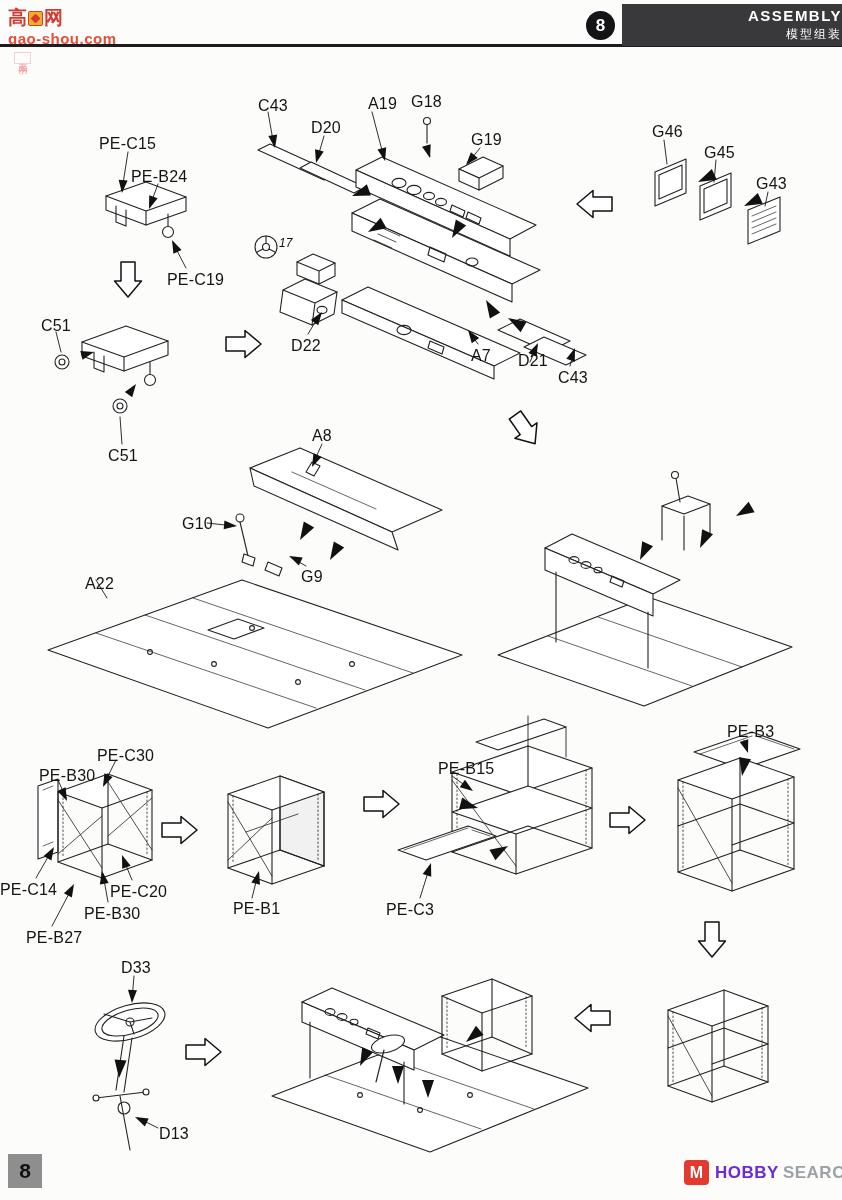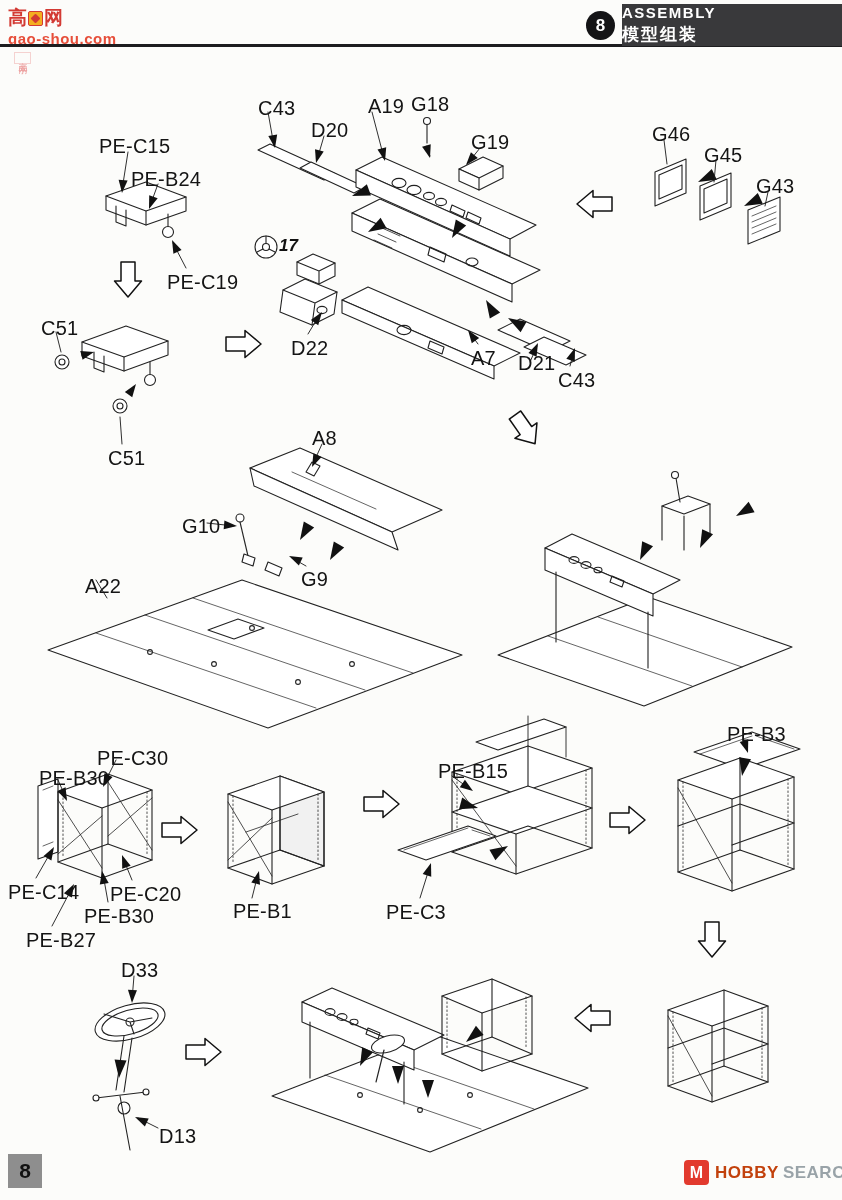--- a/index.html
+++ b/index.html
@@ -1,43 +1,43 @@
 <!DOCTYPE html>
 <html><head>
 <meta charset="utf-8">
 <style>
   *{box-sizing:border-box}
   body{margin:0;background:#e9e9e9}
   .page{position:relative;width:842px;height:1200px;margin:0 auto;background:#fcfcfa;
         font-family:"Liberation Sans",sans-serif;overflow:hidden}
   svg.diagram{position:absolute;left:0;top:0}
-  .plbl{position:absolute;font-size:20px;font-weight:500;color:#141414;letter-spacing:.2px;white-space:nowrap}
+  .plbl{position:absolute;font-size:16px;font-weight:500;color:#141414;letter-spacing:.2px;white-space:nowrap}
   .header-box{position:absolute;left:622px;top:4px;width:220px;height:42px;background:#39393b;color:#fff;
-              display:flex;flex-direction:column;align-items:flex-start;justify-content:center;gap:2px}
+              display:flex;flex-direction:column;align-items:flex-end;justify-content:center;gap:2px}
   .header-title{font-size:15px;font-weight:700;letter-spacing:1.5px}
-  .header-subtitle{font-size:17px;font-weight:700;letter-spacing:2px}
+  .header-subtitle{font-size:12px;font-weight:400;letter-spacing:2px}
   .header-rule{position:absolute;left:0;top:44px;width:842px;height:2.5px;background:#1d1d1f}
   .step-badge{position:absolute;left:586px;top:11px;width:29px;height:29px;border-radius:50%;background:#141416;
               color:#fff;display:flex;align-items:center;justify-content:center;font-size:17px;font-weight:700}
   .watermark{position:absolute;left:8px;top:5px;opacity:.92}
   .wm-row{display:flex;align-items:center;gap:1px}
   .wm-char{color:#d02a24;font-size:19px;font-weight:700}
   .wm-emblem{width:15px;height:15px;background:#f4a80e;border:1.5px solid #d02a24;border-radius:2px;position:relative}
   .wm-emblem::after{content:"";position:absolute;inset:3px;background:#d02a24;border-radius:1px;transform:rotate(45deg)}
   .wm-url{font-size:15px;font-weight:700;color:#e5402a;letter-spacing:.5px;margin-top:-1px}
   .wm-seal{position:absolute;left:14px;top:52px;writing-mode:vertical-rl;font-size:9px;color:#d44;opacity:.5;
            border:1px solid rgba(221,68,68,.45);padding:2px 1px;letter-spacing:2px}
-  .callout-num{position:absolute;left:279px;top:236px;font-size:17px;font-weight:700;font-style:italic;color:#111}
+  .callout-num{position:absolute;left:279px;top:236px;font-size:12px;font-weight:400;font-style:italic;color:#111}
   .page-num-box{position:absolute;left:8px;top:1154px;width:34px;height:34px;background:#8e8e8e;
                 display:flex;align-items:center;justify-content:center;font-size:21px;font-weight:700;color:#111}
   .brand{position:absolute;left:684px;top:1160px;display:flex;align-items:center;gap:6px}
   .brand-icon{width:25px;height:25px;border-radius:4px;background:#e23a2e;color:#fff;display:flex;
               align-items:center;justify-content:center;font-weight:800;font-size:16px}
   .brand-text{font-size:17px;font-weight:700;letter-spacing:.5px}
-  .brand-w1{color:#c2410c}
+  .brand-w1{color:#6d28d9}
   .brand-w2{color:#99a3a8;margin-left:4px}
 </style>
 </head>
 <body>
 
 <div class="page">
 
   <div class="watermark">
     <div class="wm-row">
       <span class="wm-char">高</span>
@@ -347,21 +347,21 @@
   <span class="plbl" style="left:518px;top:352px">D21</span>
   <span class="plbl" style="left:558px;top:369px">C43</span>
   <span class="plbl" style="left:41px;top:317px">C51</span>
   <span class="plbl" style="left:108px;top:447px">C51</span>
   <span class="plbl" style="left:312px;top:427px">A8</span>
   <span class="plbl" style="left:182px;top:515px">G10</span>
   <span class="plbl" style="left:301px;top:568px">G9</span>
   <span class="plbl" style="left:85px;top:575px">A22</span>
   <span class="plbl" style="left:97px;top:747px">PE-C30</span>
   <span class="plbl" style="left:39px;top:767px">PE-B30</span>
-  <span class="plbl" style="left:8px;top:881px">PE-C14</span>
+  <span class="plbl" style="left:0;top:881px">PE-C14</span>
   <span class="plbl" style="left:110px;top:883px">PE-C20</span>
   <span class="plbl" style="left:84px;top:905px">PE-B30</span>
   <span class="plbl" style="left:26px;top:929px">PE-B27</span>
   <span class="plbl" style="left:233px;top:900px">PE-B1</span>
   <span class="plbl" style="left:438px;top:760px">PE-B15</span>
   <span class="plbl" style="left:386px;top:901px">PE-C3</span>
   <span class="plbl" style="left:727px;top:723px">PE-B3</span>
   <span class="plbl" style="left:121px;top:959px">D33</span>
   <span class="plbl" style="left:159px;top:1125px">D13</span>
 

